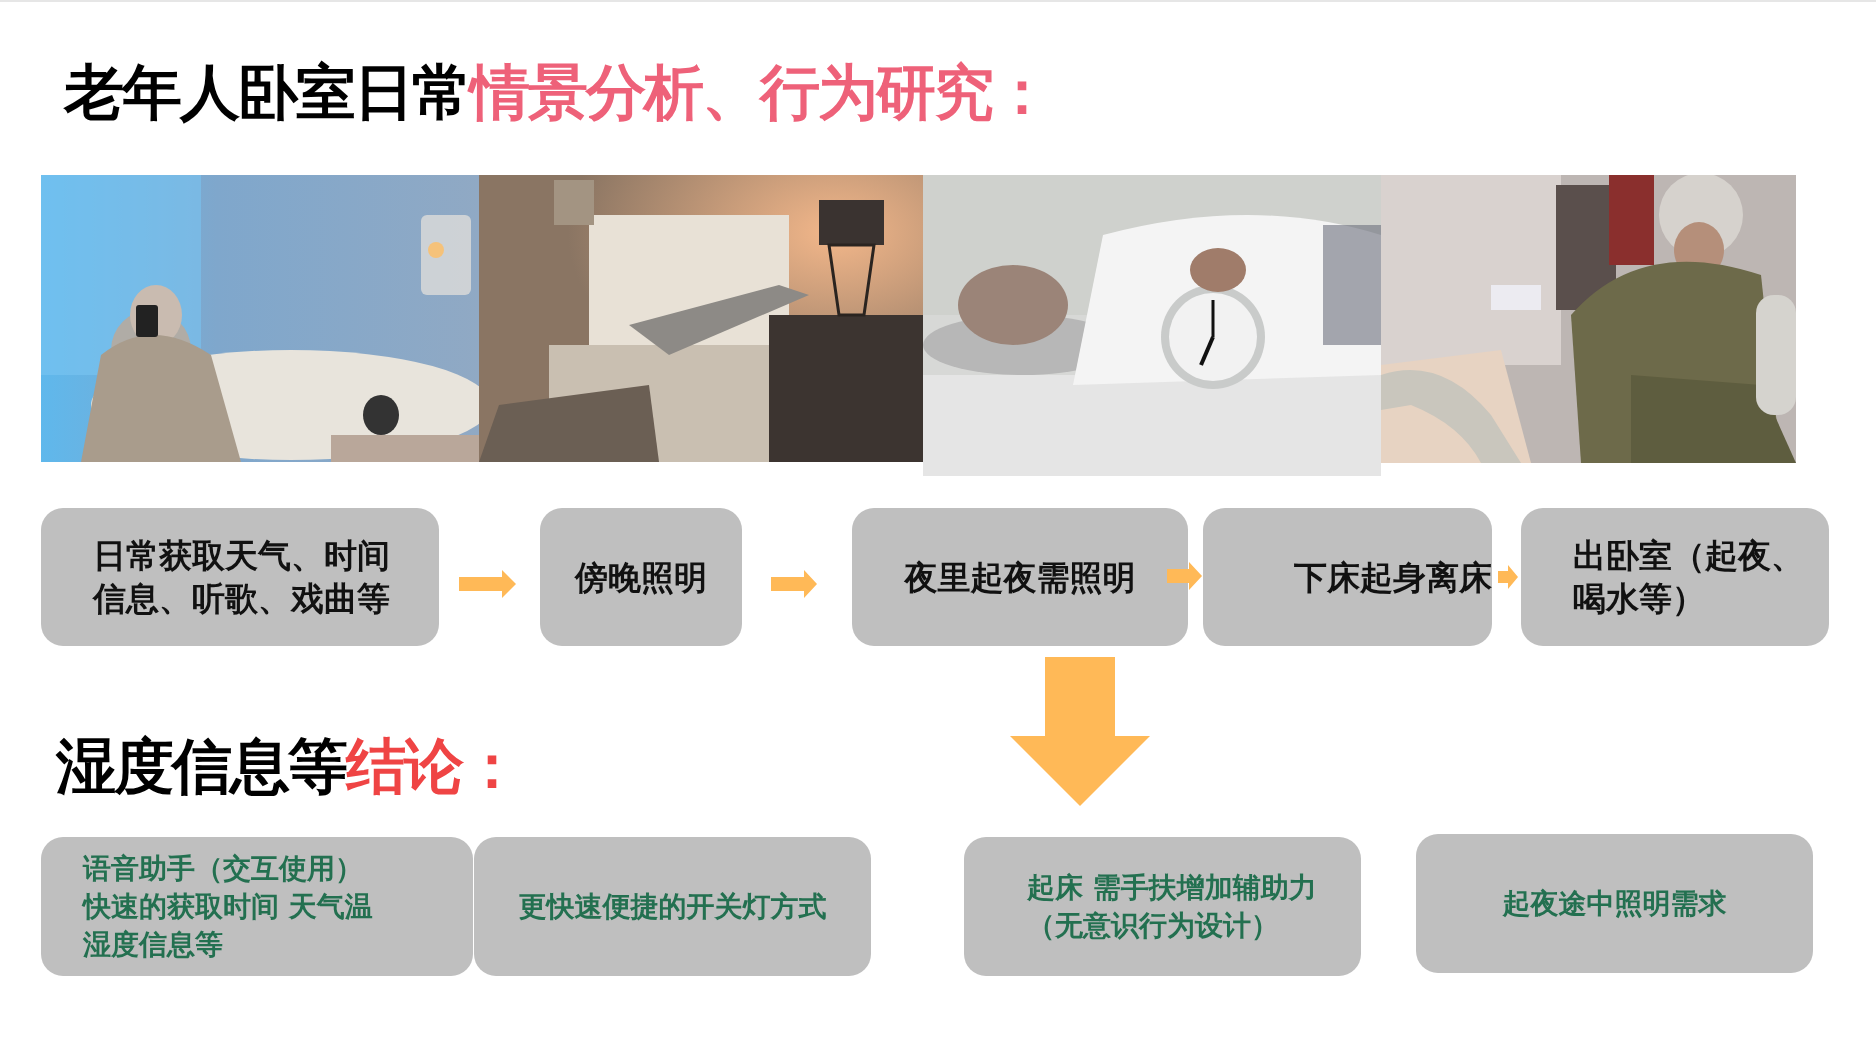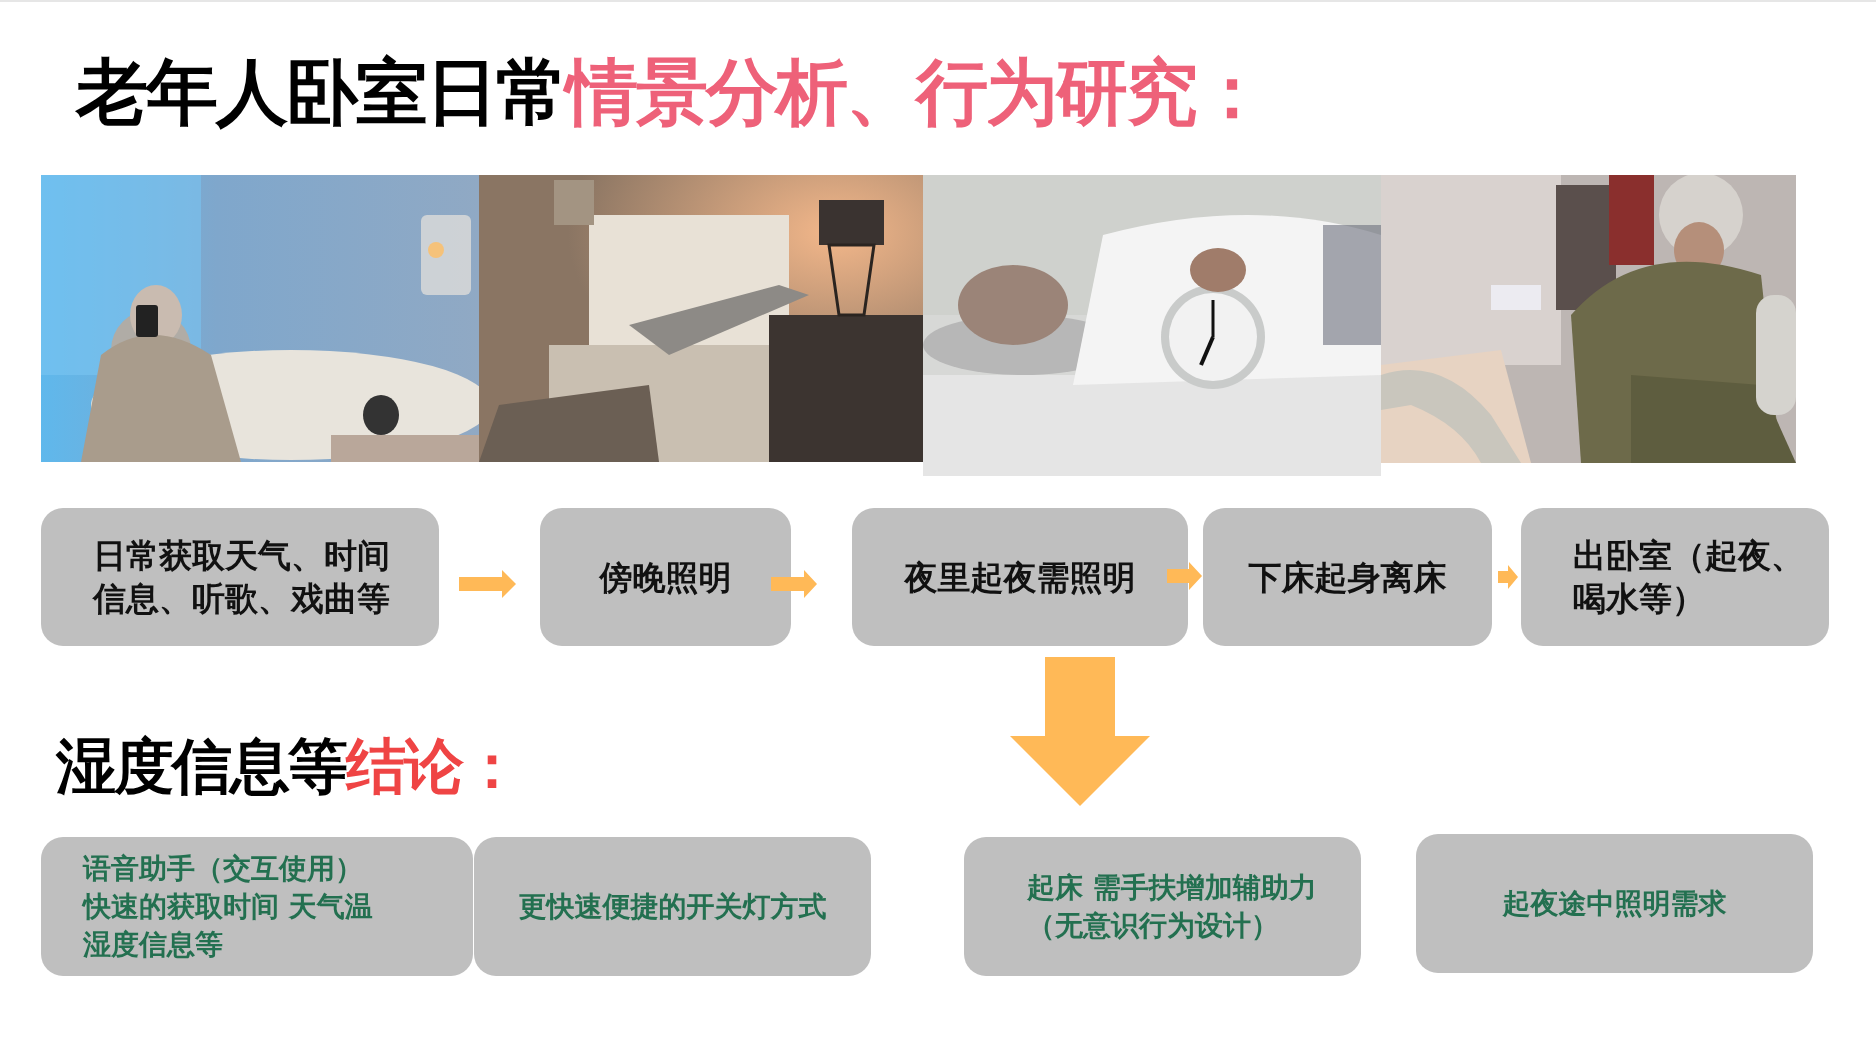--- a/index.html
+++ b/index.html
@@ -1,21 +1,21 @@
 <!DOCTYPE html>
 <html><head>
   <meta charset="utf-8">
   <style>
     * { box-sizing: border-box; margin: 0; padding: 0; }
     html, body { width: 1876px; height: 1061px; background: #ffffff; overflow: hidden; }
     body { position: relative; font-family: "DejaVu Sans", "Liberation Sans", sans-serif; }
     .topline { position: absolute; left: 0; top: 0; width: 1876px; height: 2px; background: #e6e6e6; }
 
     .title { position: absolute; font-weight: 900; white-space: nowrap; letter-spacing: -2px; }
-    .title-main { left: 76px; top: 54px; font-size: 72px; line-height: 76px; color: #000; }
+    .title-main { left: 64px; top: 54px; font-size: 60px; line-height: 76px; color: #000; }
     .title-main .hl { color: #EE6179; }
     .title-sub { left: 56px; top: 728px; font-size: 60px; line-height: 76px; color: #000; }
     .title-sub .hl { color: #ef4444; }
 
     .photo { position: absolute; overflow: hidden; }
     .photo svg { width: 100%; height: 100%; display: block; }
 
     .box { position: absolute; background: #BFBFBF; border-radius: 22px; display: flex; align-items: center; }
     .box-top { top: 508px; height: 138px; font-weight: 700; font-size: 33px; line-height: 43px; color: #111; }
     .box-bot { top: 837px; height: 139px; font-weight: 700; font-size: 28px; line-height: 38px; color: #237050; }
@@ -109,39 +109,39 @@
 <div class="box box-top" style="left:41px;width:398px;padding-left:52px;">
   <span>日常获取天气、时间
 信息、听歌、戏曲等</span>
 </div>
 <div class="arrow-r" style="left:459px;top:570px;">
   <svg width="57" height="28" viewBox="0 0 57 28">
       <path d="M0 7 H43 V0 L57 14 L43 28 V21 H0 Z" fill="#FFB957"></path>
     </svg>
 </div>
 
-<div class="box box-top" style="left:540px;width:251px;justify-content:center;">
+<div class="box box-top" style="left:540px;width:202px;justify-content:center;">
   <span>傍晚照明</span>
 </div>
 <div class="arrow-r" style="left:771px;top:570px;">
   <svg width="46" height="28" viewBox="0 0 46 28">
       <path d="M0 7 H33 V0 L46 14 L33 28 V21 H0 Z" fill="#FFB957"></path>
     </svg>
 </div>
 
 <div class="box box-top" style="left:828px;width:336px;justify-content:center;margin-left:24px;">
   <span>夜里起夜需照明</span>
 </div>
 <div class="arrow-r" style="left:1167px;top:562px;">
   <svg width="35" height="28" viewBox="0 0 35 28">
       <path d="M0 7 H22 V0 L35 14 L22 28 V21 H0 Z" fill="#FFB957"></path>
     </svg>
 </div>
 
-<div class="box box-top" style="left:1203px;width:289px;justify-content:center;">
+<div class="box box-top" style="left:1203px;width:289px;justify-content:flex-end;">
   <span>下床起身离床</span>
 </div>
 <div class="arrow-r" style="left:1498px;top:565px;">
   <svg width="20" height="24" viewBox="0 0 20 24">
       <path d="M0 6 H10 V0 L20 12 L10 24 V18 H0 Z" fill="#FFB957"></path>
     </svg>
 </div>
 
 <div class="box box-top" style="left:1521px;width:308px;padding-left:52px;">
   <span>出卧室（起夜、

